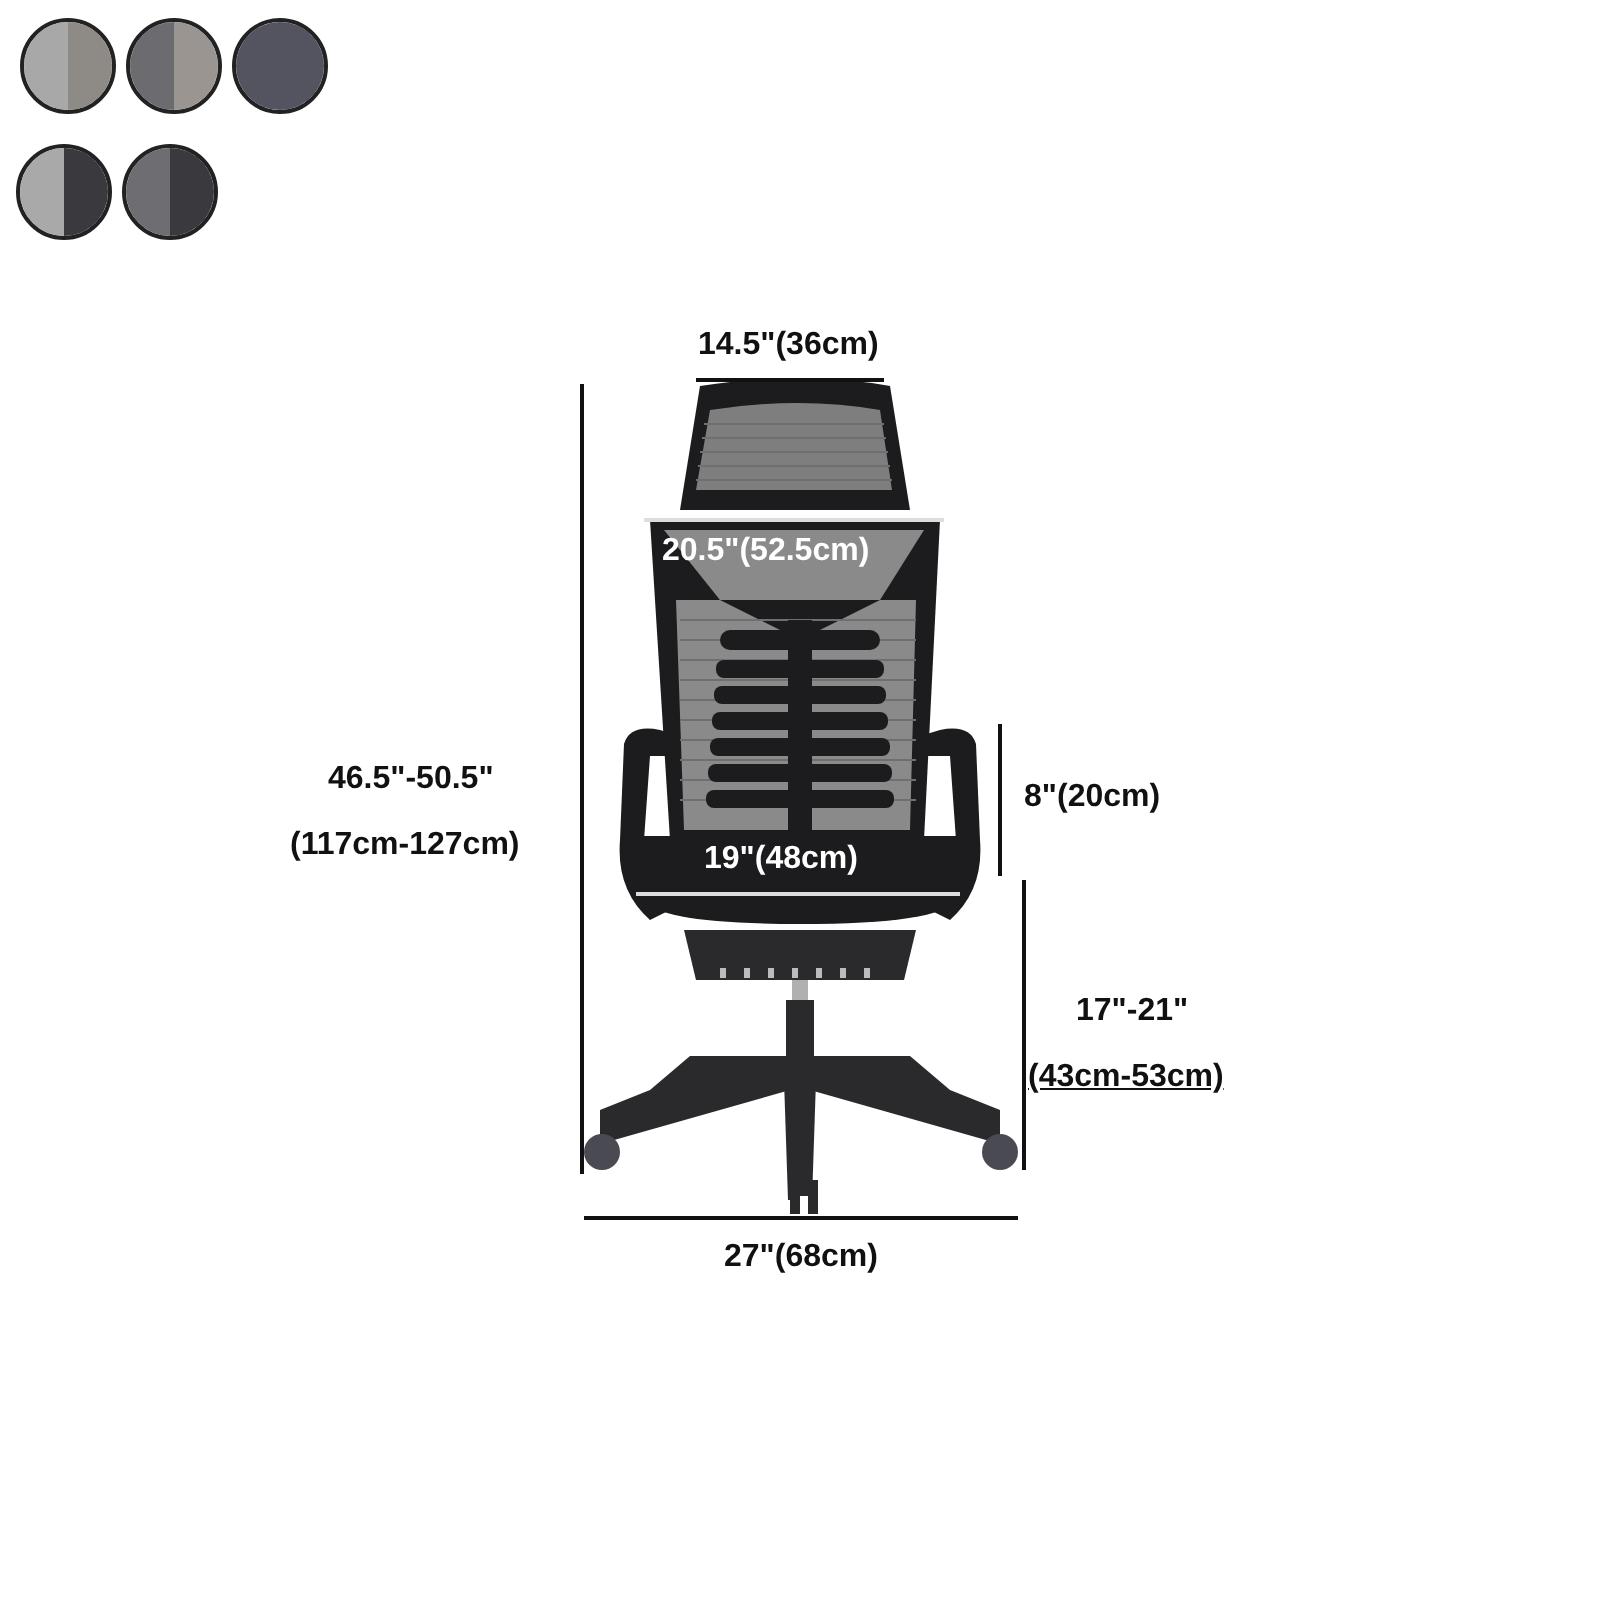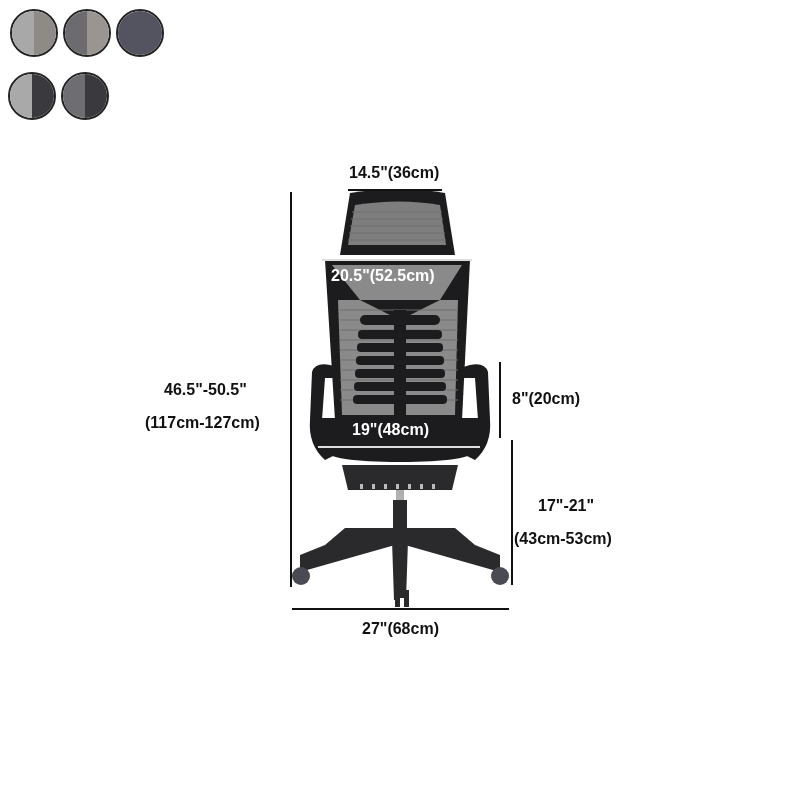--- a/index.html
+++ b/index.html
@@ -112,14 +112,14 @@
 <div class="line" style="left:511px;top:440px;width:2px;height:145px;"></div>
 <div class="line" style="left:292px;top:608px;width:217px;height:2px;"></div>
 
 <div class="label" style="left:349px;top:164px;">14.5"(36cm)</div>
 <div class="label white" style="left:331px;top:267px;">20.5"(52.5cm)</div>
 <div class="label" style="left:164px;top:381px;">46.5"-50.5"</div>
 <div class="label" style="left:145px;top:414px;text-align:center;">(117cm-127cm)</div>
 <div class="label" style="left:512px;top:390px;">8"(20cm)</div>
 <div class="label white" style="left:352px;top:421px;">19"(48cm)</div>
 <div class="label" style="left:538px;top:497px;">17"-21"</div>
-<div class="label" style="left:514px;top:530px;">(43cm-53cm)</div>
+<div class="label" style="left:514px;top:530px;text-decoration:underline;">(43cm-53cm)</div>
 <div class="label" style="left:362px;top:620px;">27"(68cm)</div>
 
 </body></html>

